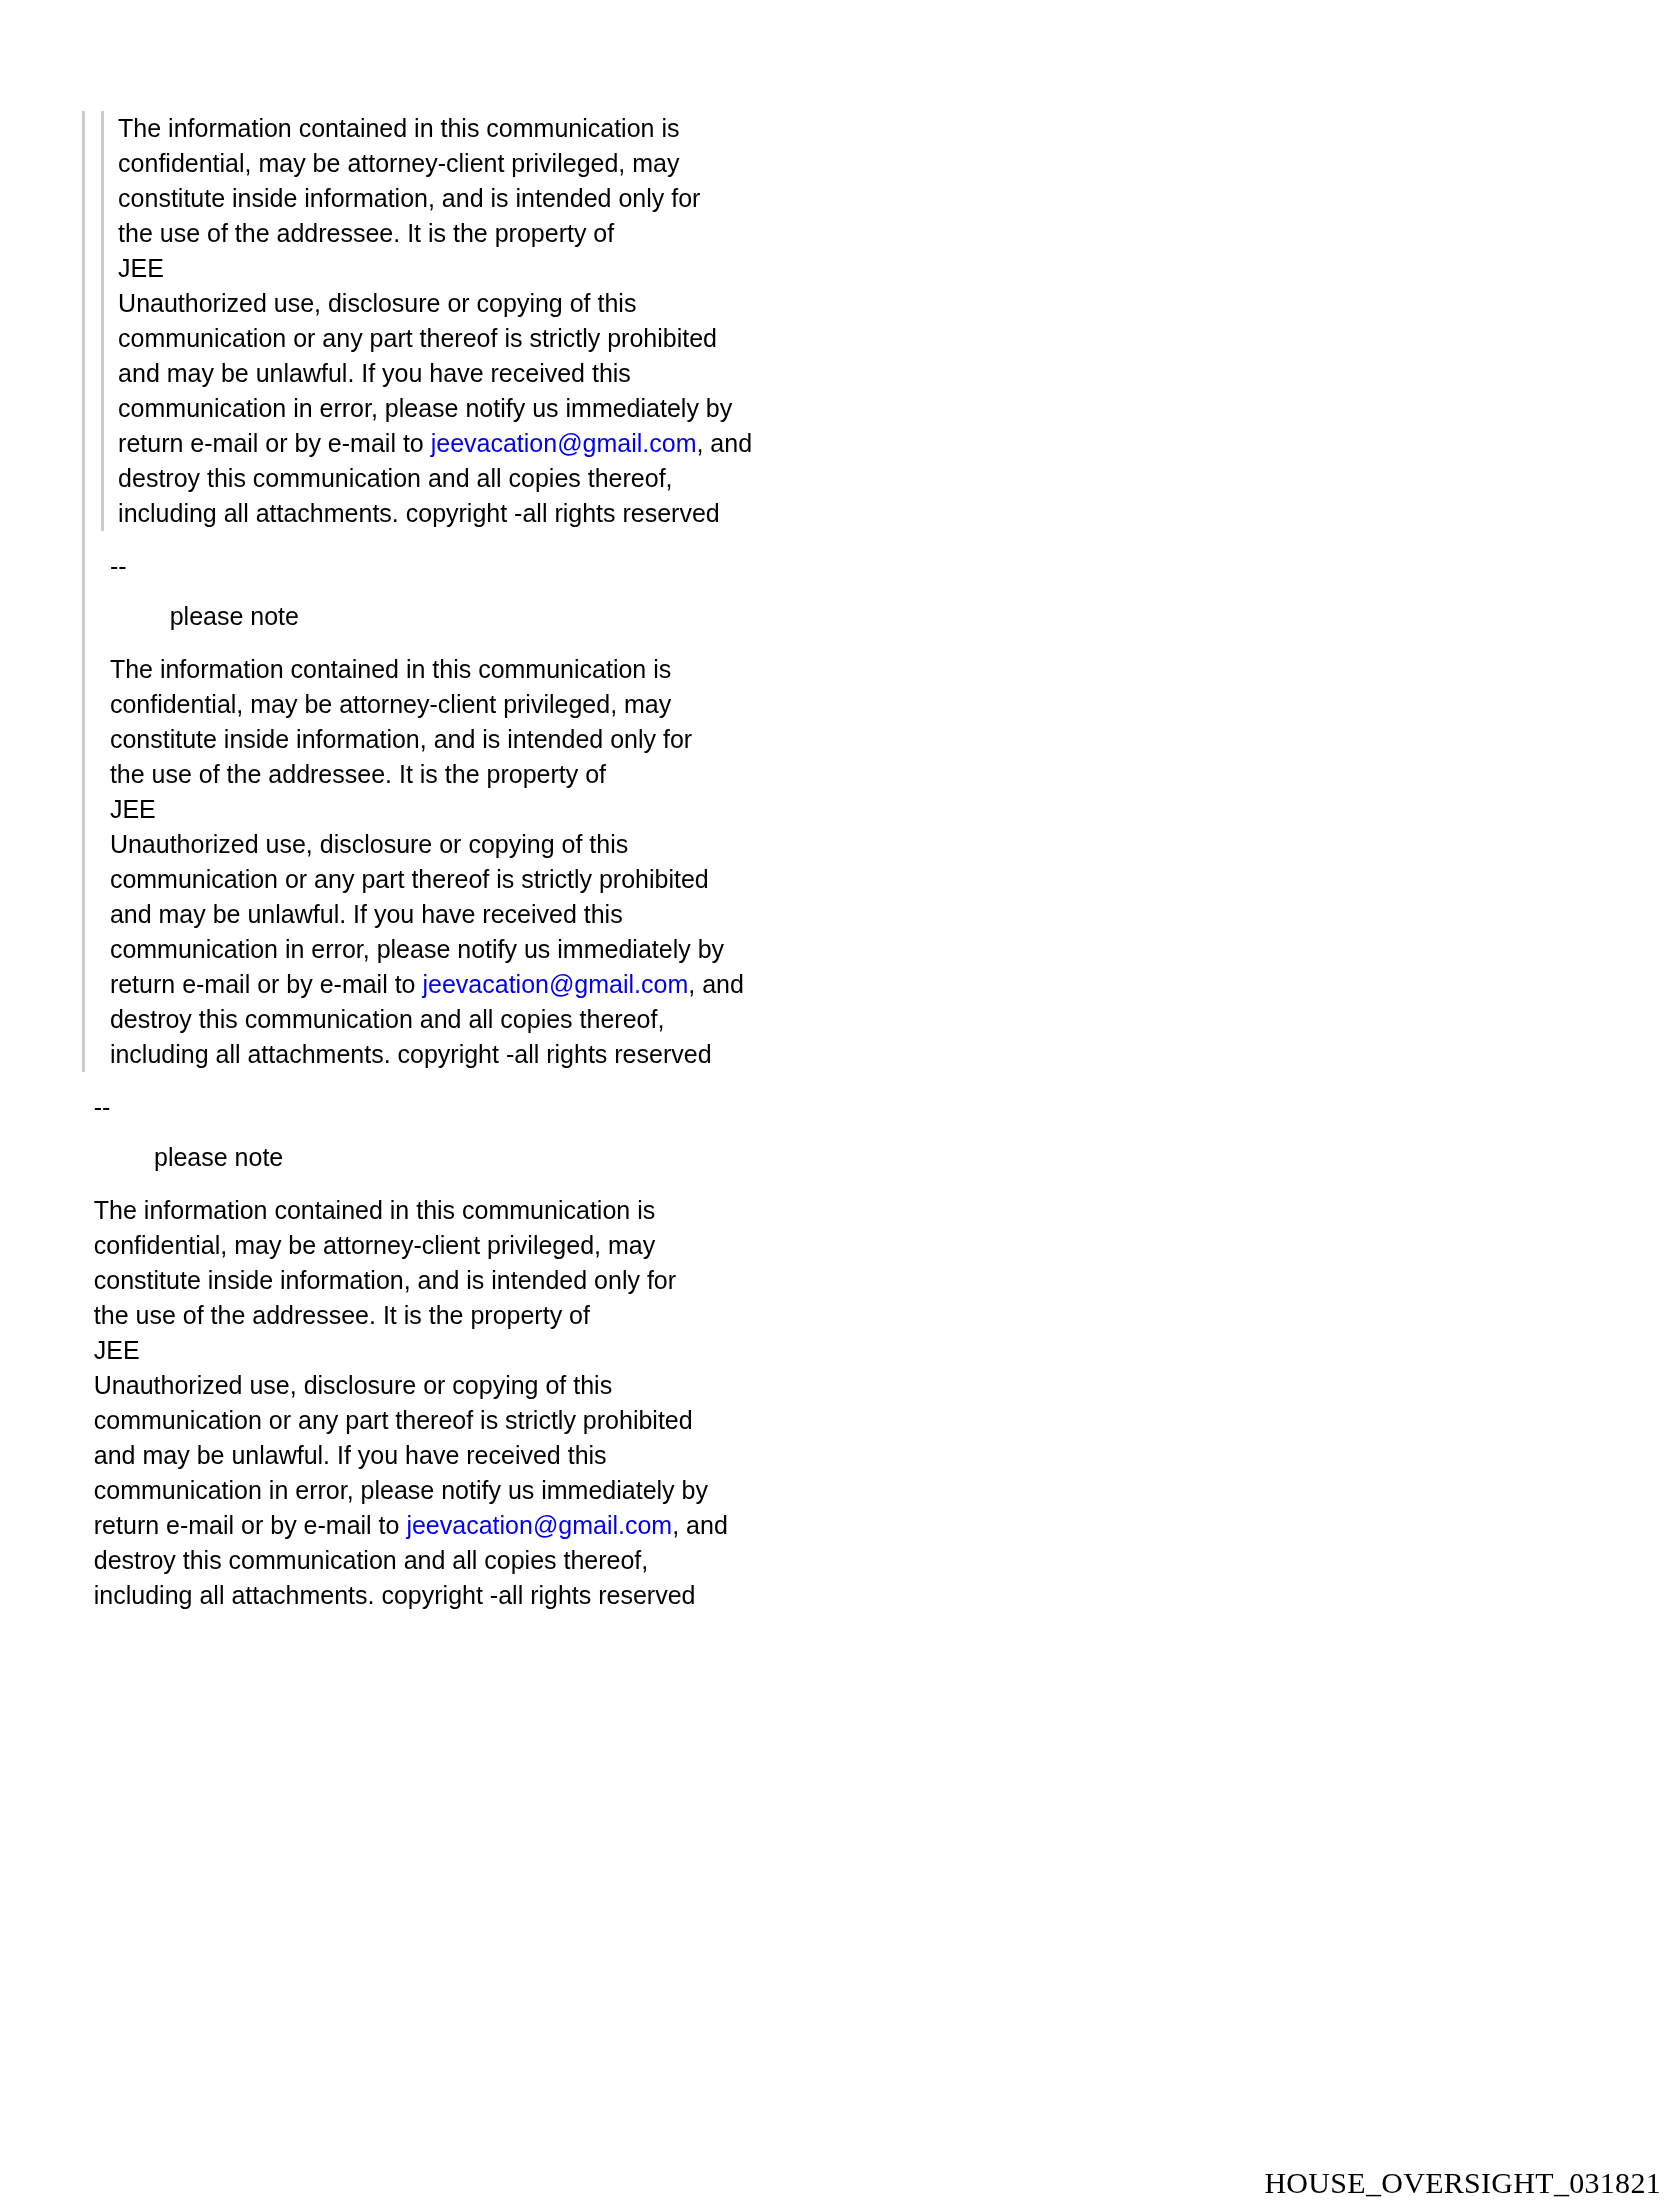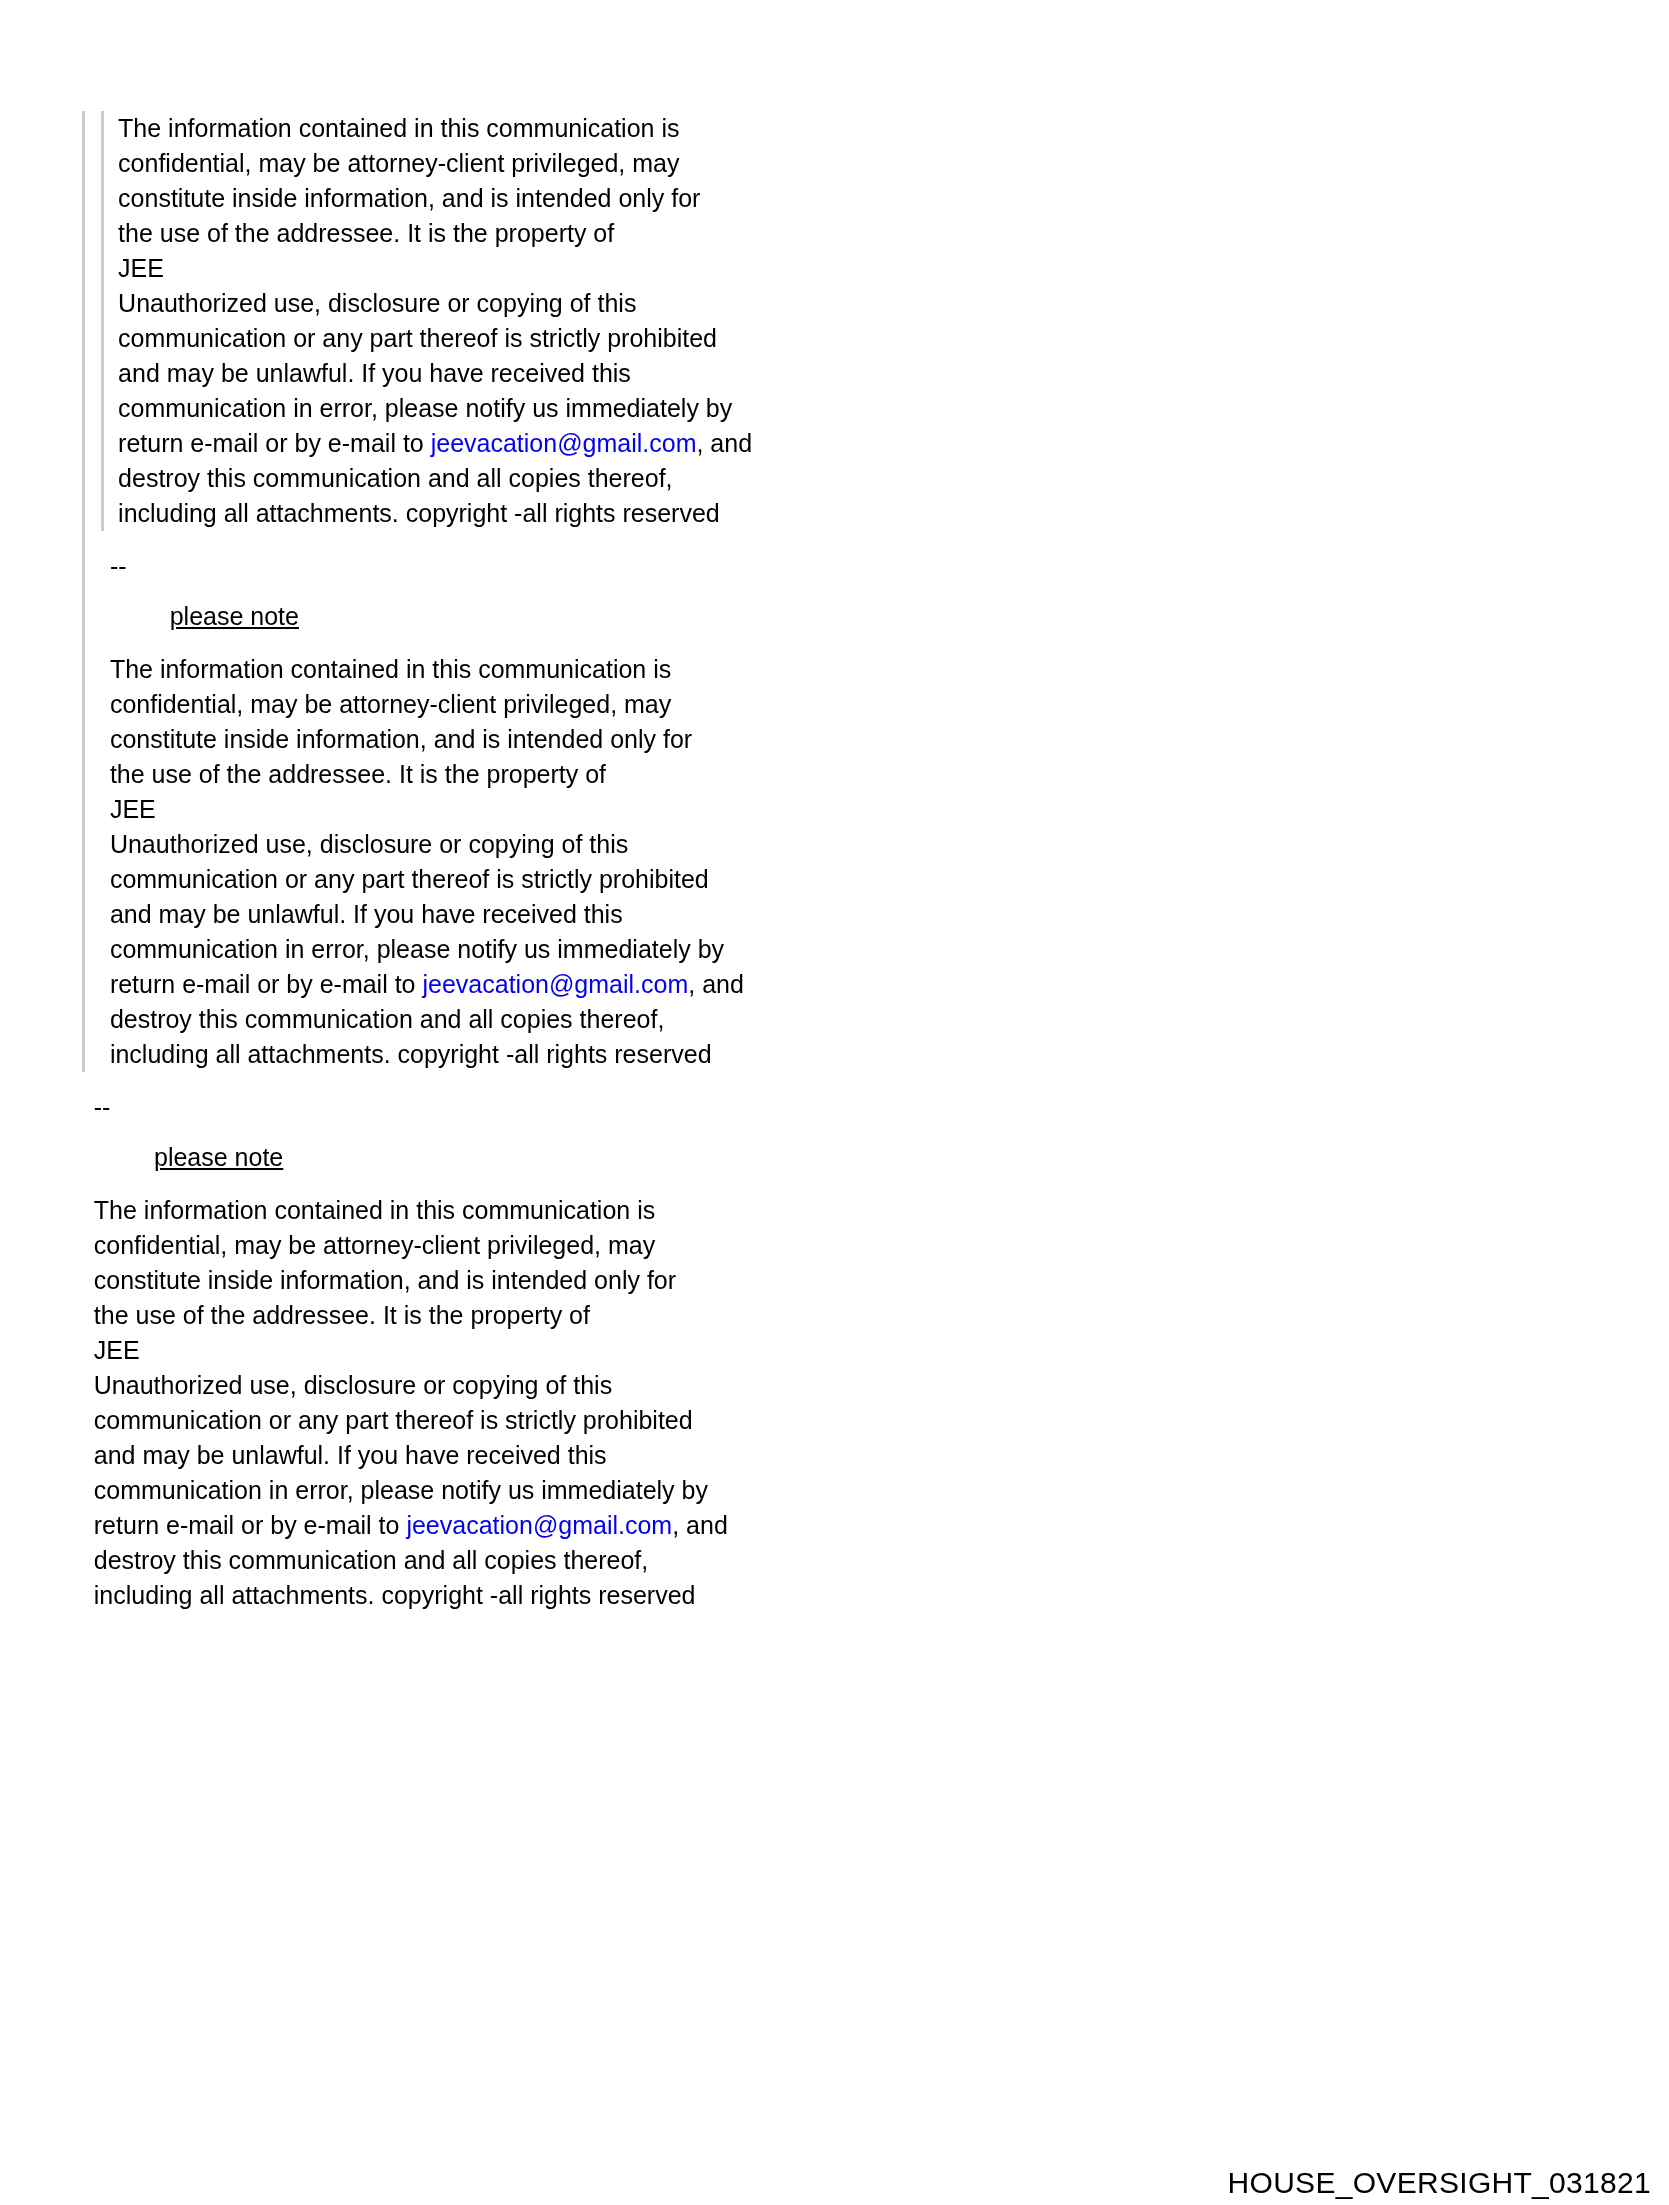--- a/index.html
+++ b/index.html
@@ -24,32 +24,32 @@
   .bq .bq {
     border-left: 3.9px solid var(--bar-color, #cccccc);
     padding-left: 14.4px;
     margin: 0;
   }
   .para { margin: 0; }
   
   .indent-sm { margin-left: 9.2px; }
   .indent-l0 { margin-left: 11.8px; }
   .sig { margin-top: 18.3px; margin-bottom: 14.4px; white-space: pre; }
-  .note { margin-bottom: 18.3px; margin-left: 72px; text-decoration: underline; }
+  .note { margin-bottom: 18.3px; margin-left: 72px; }
   .bq > .note { margin-left: 69px; }
   .line { white-space: pre-wrap; }
   .email-link {
     color: var(--link-color, #0000ee);
     cursor: pointer;
   }
   .bates {
     position: absolute;
-    right: 18px;
+    right: 8px;
     bottom: 6.5px;
-    font-family: Liberation Sans, sans-serif;
+    font-family: Liberation Serif, serif;
     font-size: 30px;
     line-height: 33px;
     color: #000000;
     letter-spacing: 0.3px;
   }
 </style>
 </head>
 <body>
 
 <div class="page">

